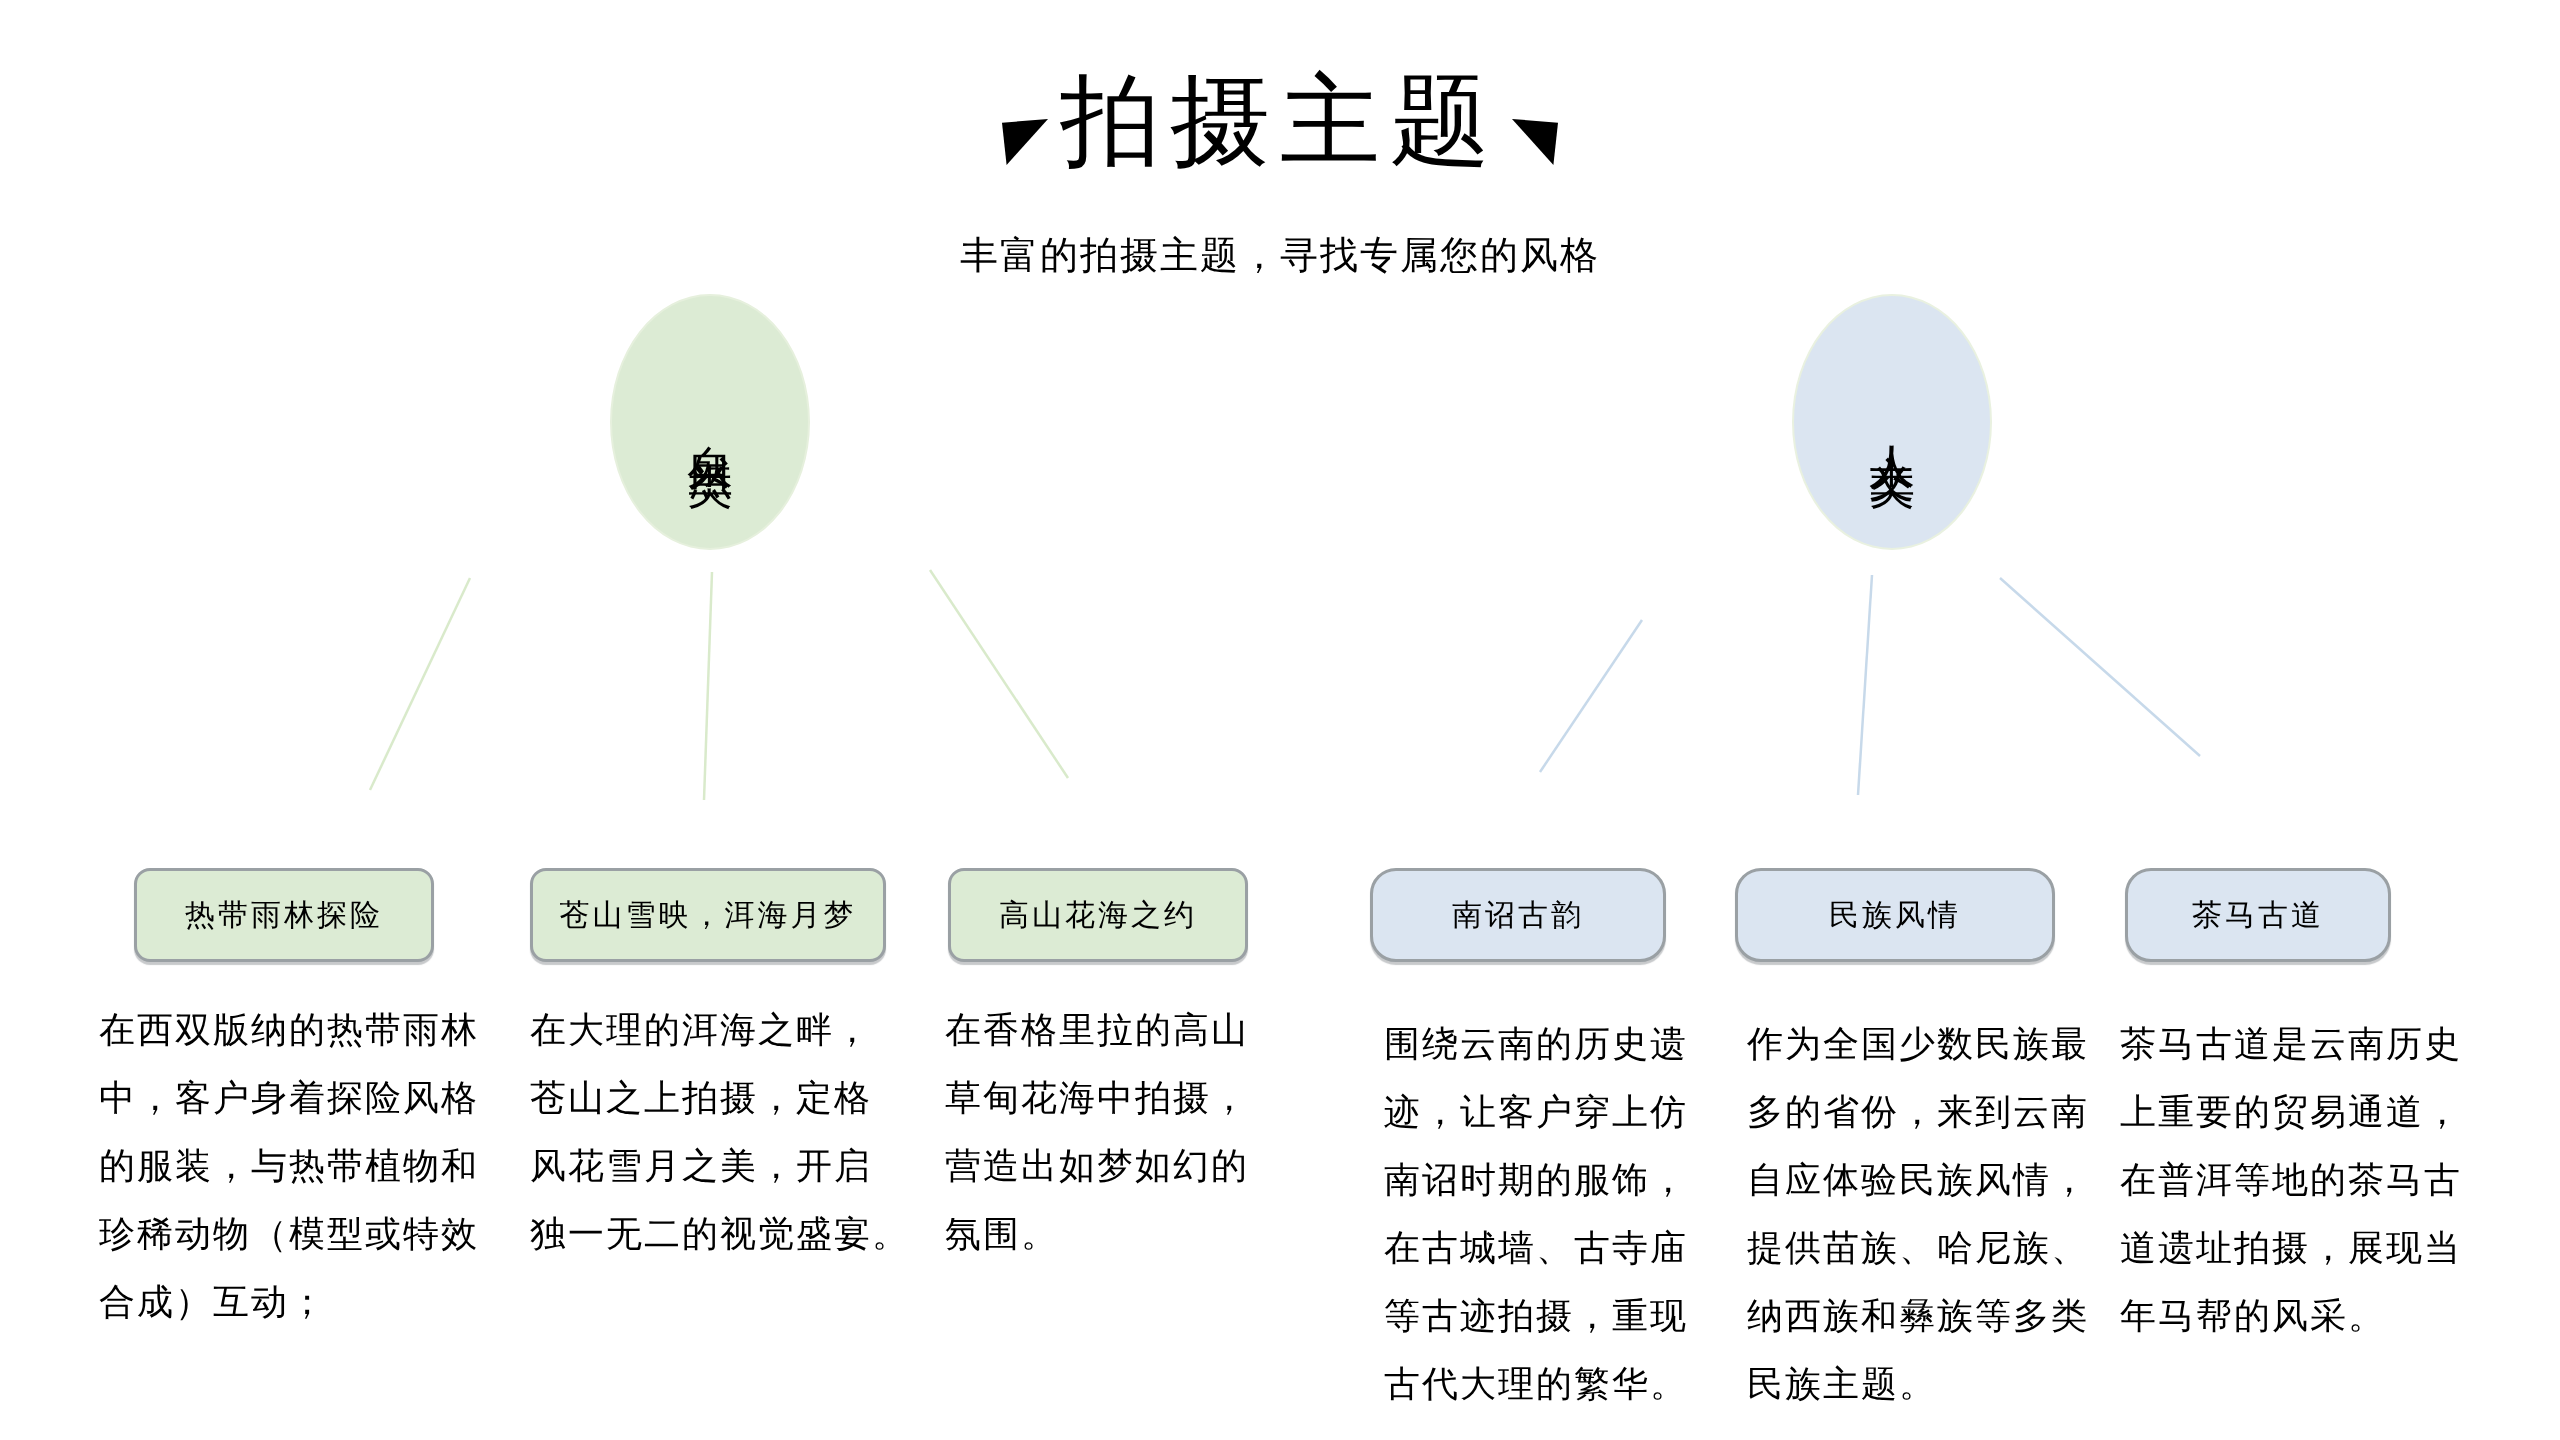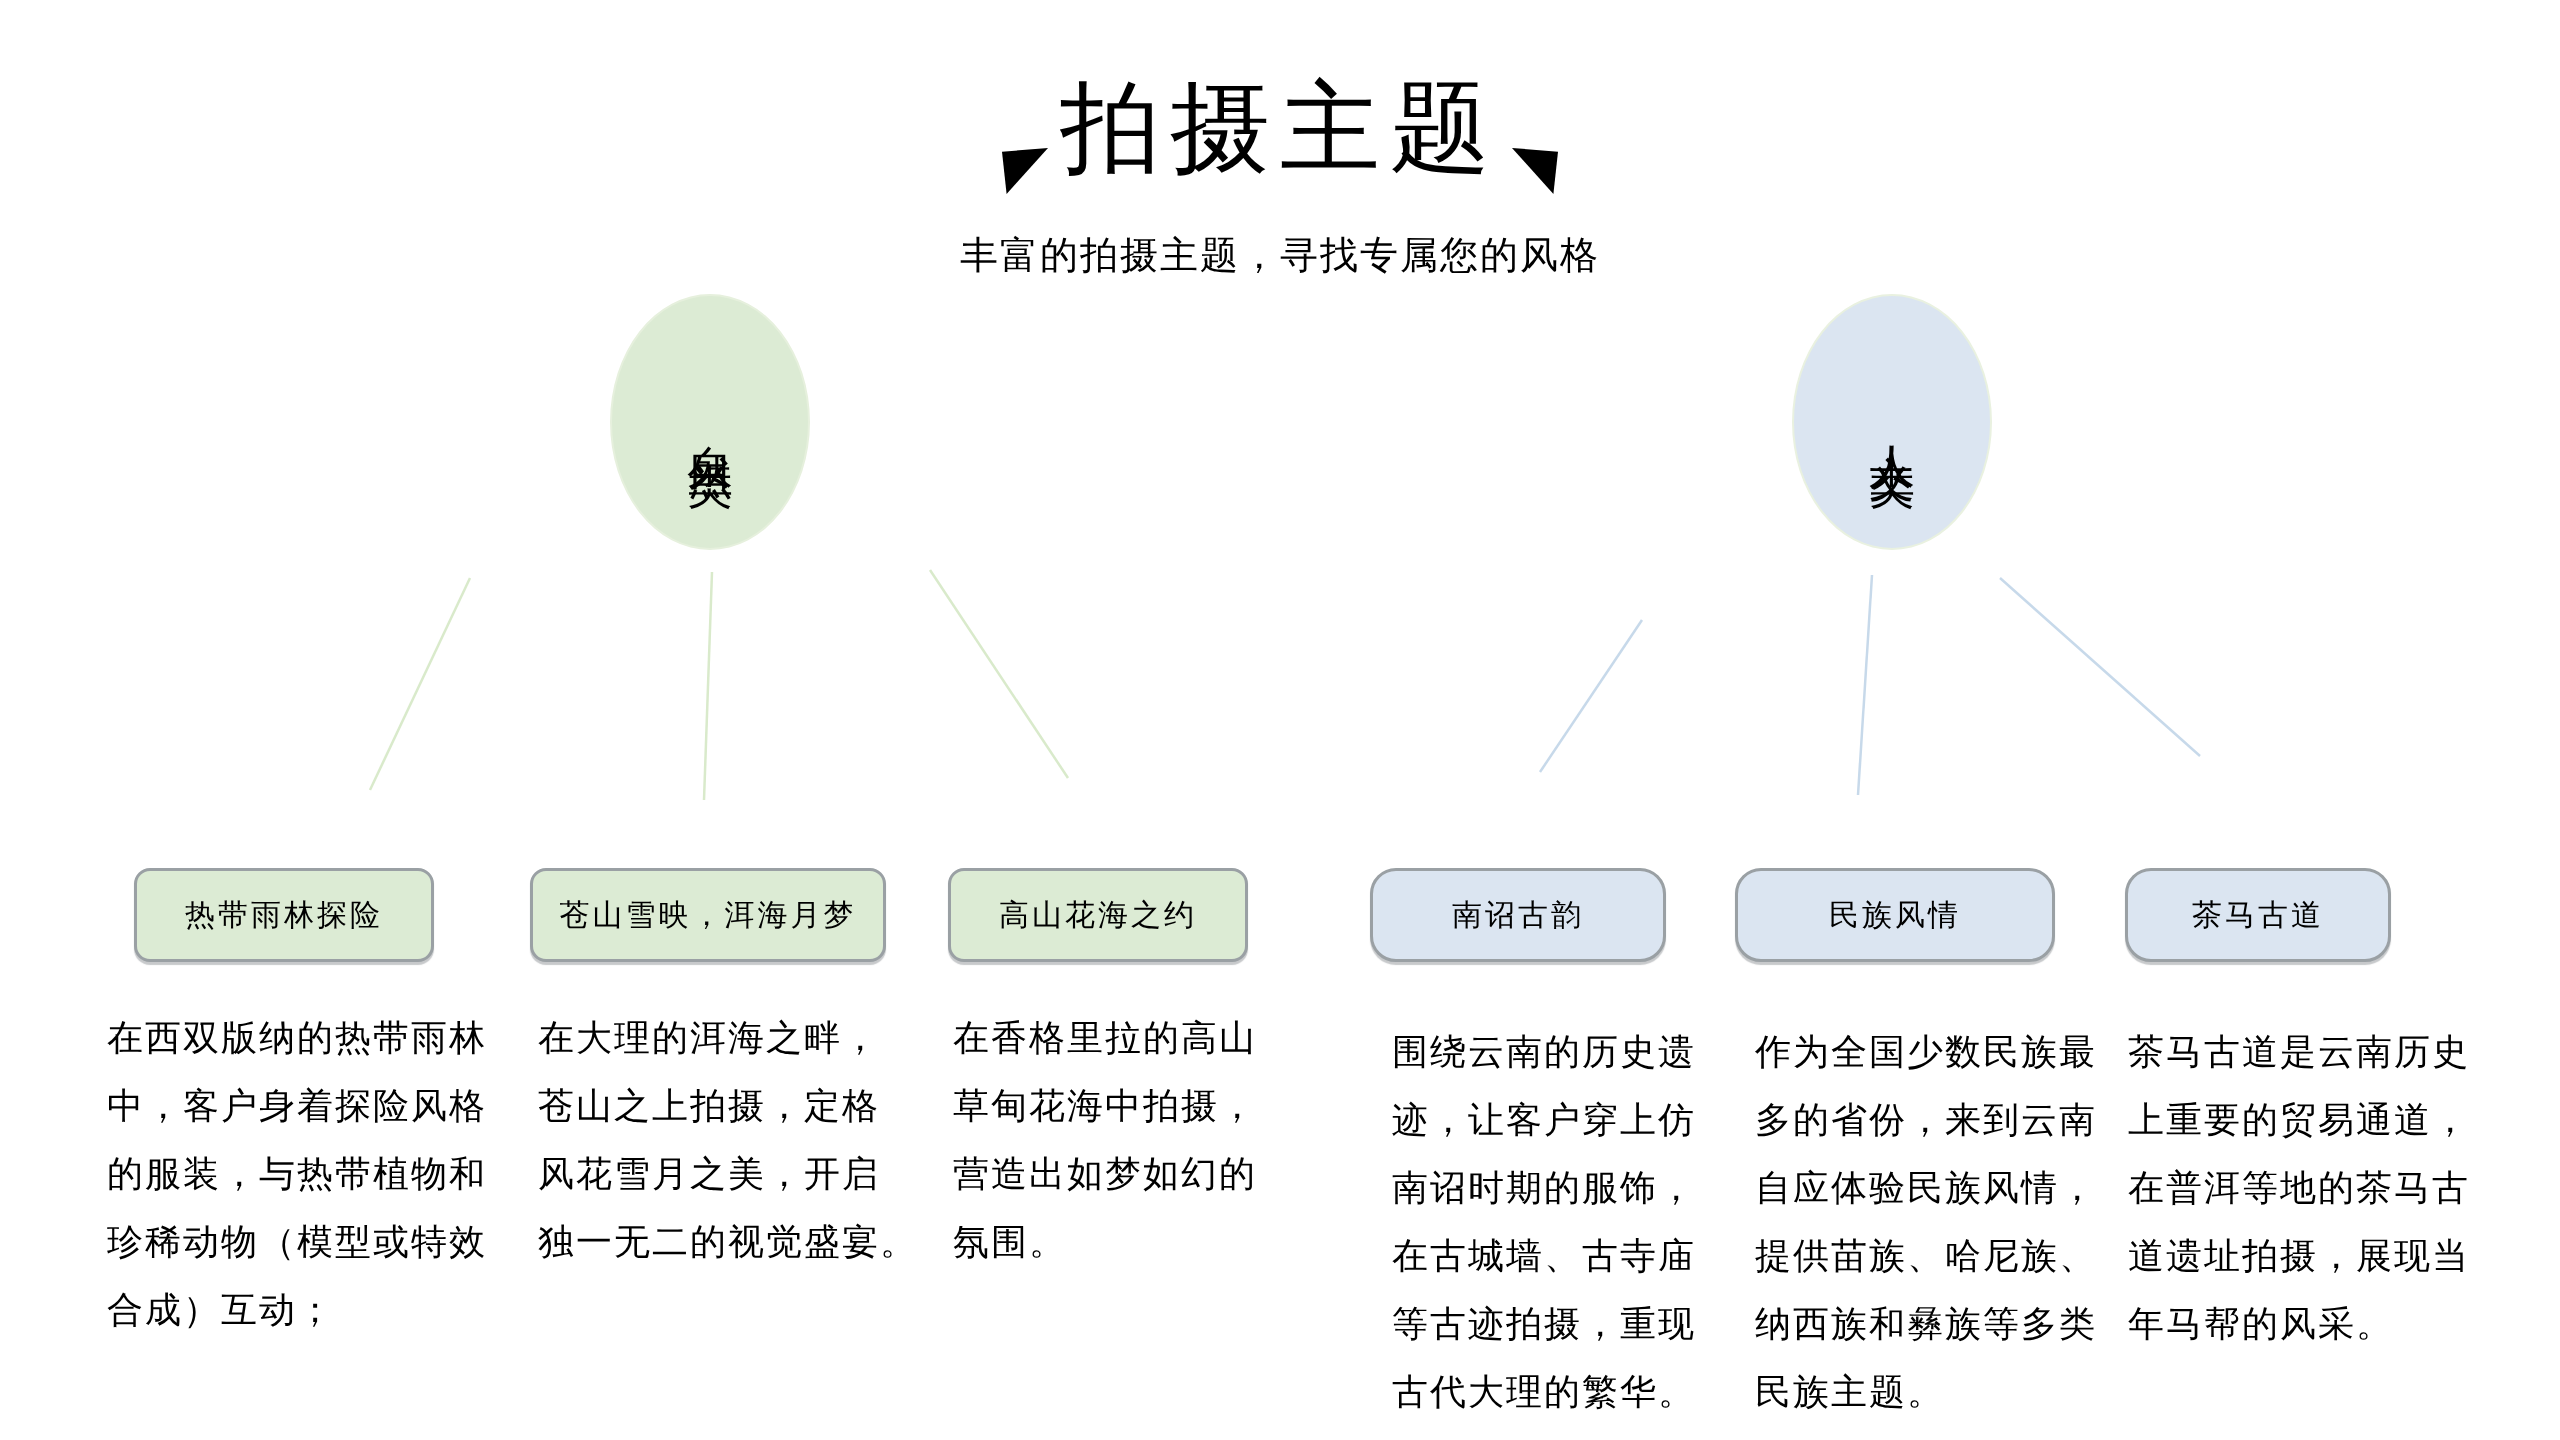--- a/index.html
+++ b/index.html
@@ -16,21 +16,21 @@
   .canvas{
     position:relative;width:2560px;height:1440px;
     background:var(--background);
     overflow:hidden;
     font-family:"Liberation Serif","DejaVu Serif",serif;
     color:var(--text);
   }
   
   .header{
     position:absolute;top:64px;left:0;width:100%;
-    display:flex;justify-content:center;align-items:flex-end;gap:12px;
+    display:flex;justify-content:center;align-items:center;gap:12px;font-family:Liberation Mono, monospace;
   }
   .header h1{
     margin:0;font-size:100px;line-height:1.3;font-weight:400;
     letter-spacing:10px;white-space:nowrap;
   }
   .mark{
     width:46px;height:46px;margin-top:26px;display:inline-block;
     background:var(--title-mark);
   }
   .mark-left{clip-path:polygon(0 8%,100% 0,10% 100%);}
@@ -60,21 +60,21 @@
     position:absolute;top:868px;height:94px;box-sizing:border-box;
     border:3px solid var(--box-border);border-radius:16px;
     display:flex;align-items:center;justify-content:center;
     font-size:30px;letter-spacing:3px;white-space:nowrap;
     box-shadow:0 3px 1px rgba(130,136,140,.45);
   }
   .theme-box.nature{background:var(--nature-fill);}
   .theme-box.culture{background:var(--culture-fill);border-radius:26px;}
   
   .desc{
-    position:absolute;margin:8px;
+    position:absolute;margin:0;
     font-size:36px;line-height:68px;letter-spacing:2px;
     white-space:pre-line;text-align:left;
   }
 </style>
 </head>
 <body>
 
 <div class="canvas">
 
   <div class="header">

